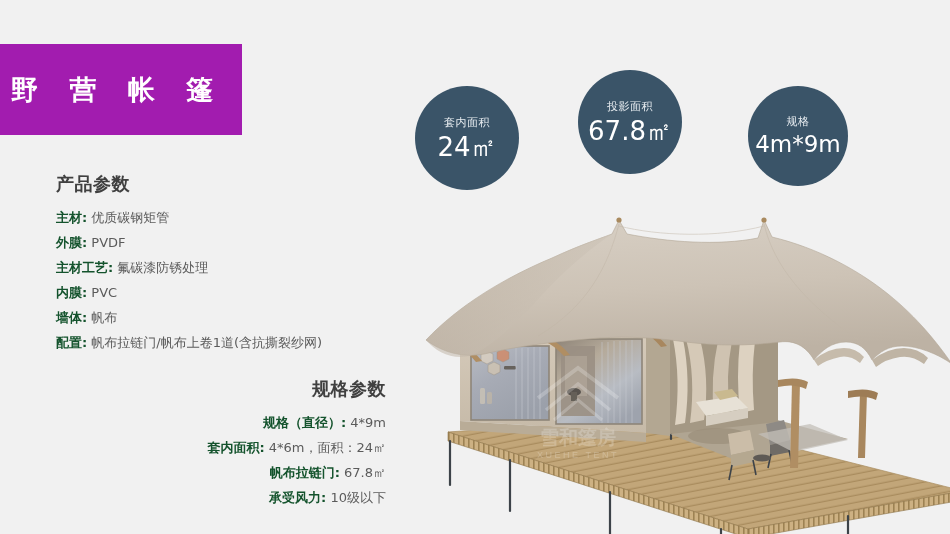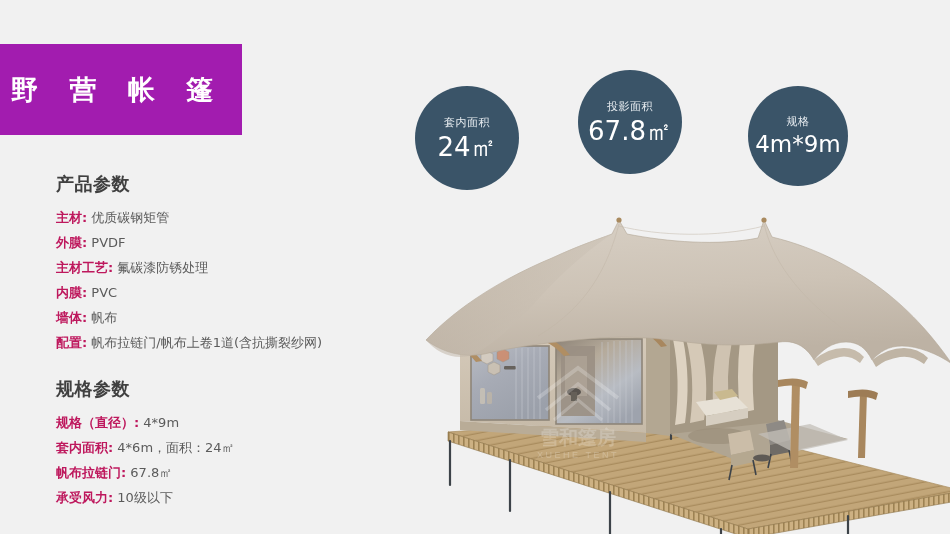--- a/index.html
+++ b/index.html
@@ -49,30 +49,30 @@
     width: 330px;
   }
   .spec-heading {
     color: #404040;
     font-size: 18px;
     font-weight: bold;
     margin: 0 0 9px 0;
     letter-spacing: 0.5px;
     font-family: "DejaVu Sans", "Liberation Sans", sans-serif;
   }
-  .spec-block-2 { margin-top: 22px; }
+  .spec-block-2 { margin-top: 22px; text-align: right; }
   .spec-row {
     font-size: 13px;
     line-height: 25px;
     white-space: nowrap;
     font-family: "DejaVu Sans", "Liberation Sans", sans-serif;
   }
   .spec-label {
     font-weight: bold;
-    color: #be185d;
+    color: #14532d;
   }
   .spec-value {
     color: #5b5b5b;
   }
 
   
   .badge {
     position: absolute;
     border-radius: 50%;
     background: #3a5468;

